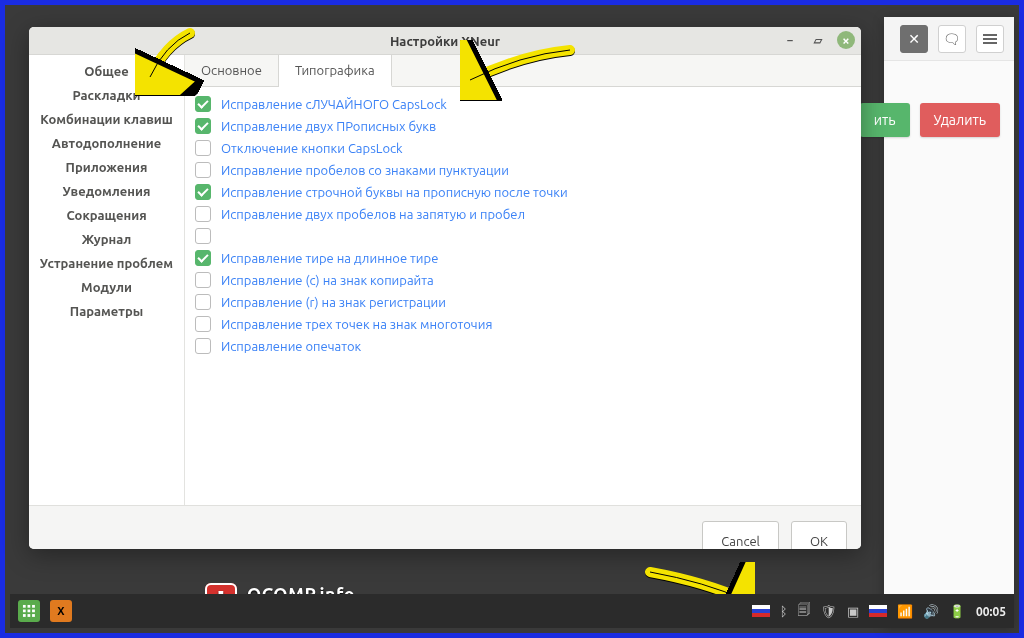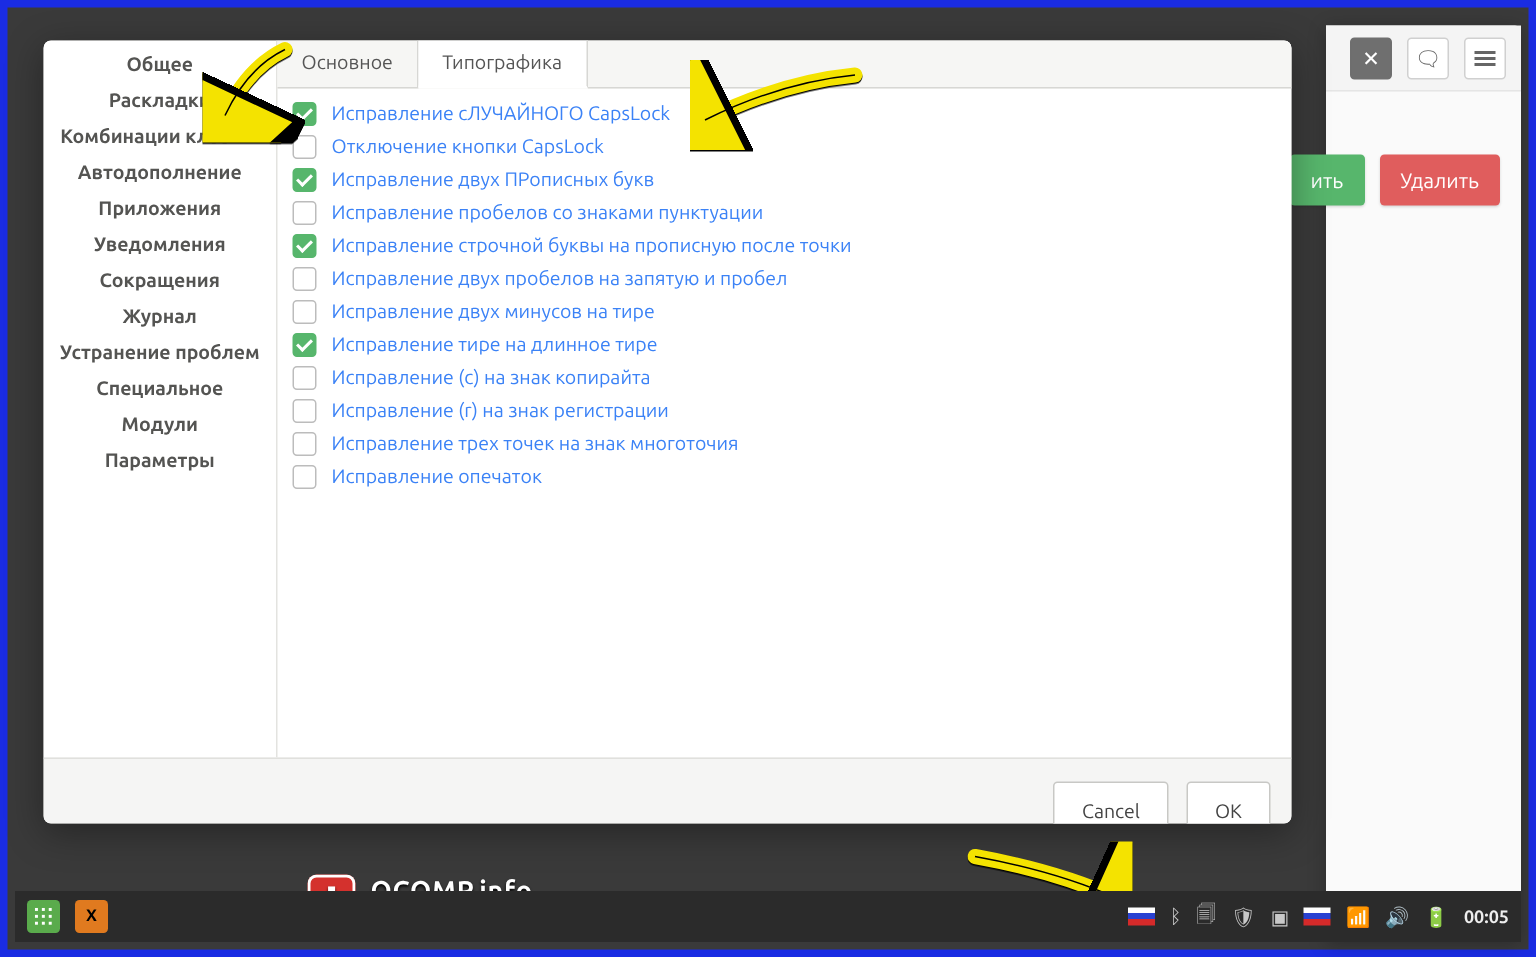--- a/index.html
+++ b/index.html
@@ -188,70 +188,76 @@
           <span></span>
         </div>
     </div>
     <div class="bg-actions">
       <div class="bg-btn green">ить</div>
       <div class="bg-btn red">Удалить</div>
     </div>
   </div>
 
   <div class="dialog">
+    <div class="titlebar">
+      <span>Настройки XNeur</span>
+      <div class="win-controls">
+        <div class="win-ctl min"></div>
+        <div class="win-ctl max"></div>
+        <div class="win-ctl close"></div>
+      </div>
+    </div>
 
     <div class="dialog-body">
       <div class="sidebar" id="sidebar">
           <div class="sidebar-item">Общее</div>
           <div class="sidebar-item">Раскладки</div>
           <div class="sidebar-item">Комбинации клавиш</div>
           <div class="sidebar-item">Автодополнение</div>
           <div class="sidebar-item">Приложения</div>
           <div class="sidebar-item">Уведомления</div>
           <div class="sidebar-item">Сокращения</div>
           <div class="sidebar-item">Журнал</div>
           <div class="sidebar-item">Устранение проблем</div>
-          <div class="sidebar-item">Специальное</div>
           <div class="sidebar-item">Модули</div>
           <div class="sidebar-item">Параметры</div>
         </div>
 
       <div class="content">
         <div class="tabs" id="tabs">
             <div class="tab">Основное</div>
             <div class="tab active">Типографика</div>
           </div>
         <div class="option-list" id="options">
             <div class="option-row">
               <span class="chk checked"></span>
               <span>Исправление сЛУЧАЙНОГО CapsLock</span>
             </div>
             <div class="option-row">
-              <span class="chk"></span>
-              <span>Отключение кнопки CapsLock</span>
-            </div>
-            <div class="option-row">
               <span class="chk checked"></span>
               <span>Исправление двух ПРописных букв</span>
             </div>
             <div class="option-row">
               <span class="chk"></span>
+              <span>Отключение кнопки CapsLock</span>
+            </div>
+            <div class="option-row">
+              <span class="chk"></span>
               <span>Исправление пробелов со знаками пунктуации</span>
             </div>
             <div class="option-row">
               <span class="chk checked"></span>
               <span>Исправление строчной буквы на прописную после точки</span>
             </div>
             <div class="option-row">
               <span class="chk"></span>
               <span>Исправление двух пробелов на запятую и пробел</span>
             </div>
             <div class="option-row">
               <span class="chk"></span>
-              <span>Исправление двух минусов на тире</span>
             </div>
             <div class="option-row">
               <span class="chk checked"></span>
               <span>Исправление тире на длинное тире</span>
             </div>
             <div class="option-row">
               <span class="chk"></span>
               <span>Исправление (c) на знак копирайта</span>
             </div>
             <div class="option-row">

